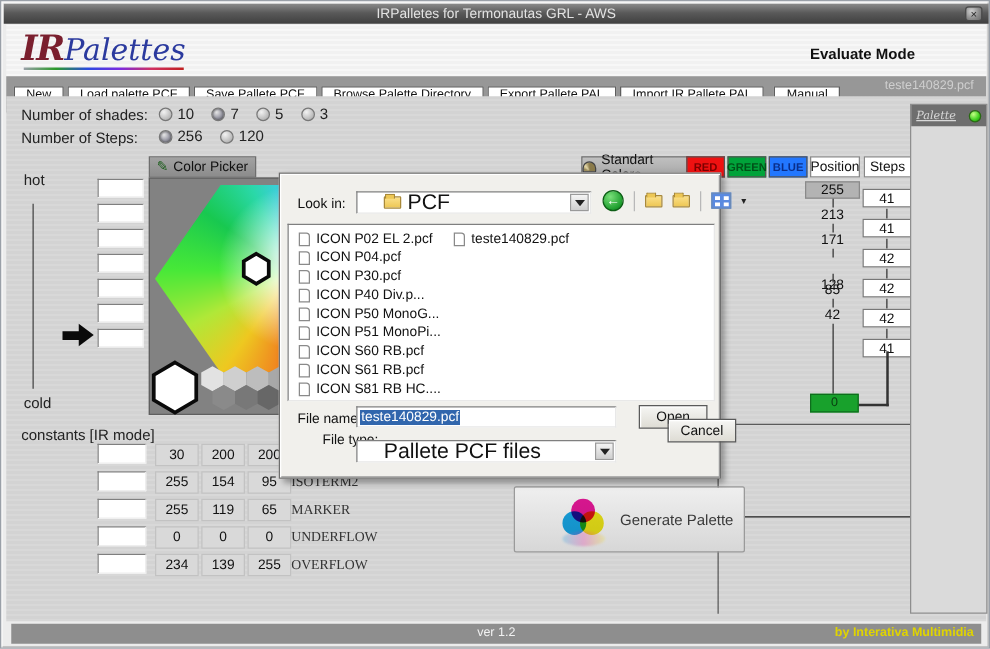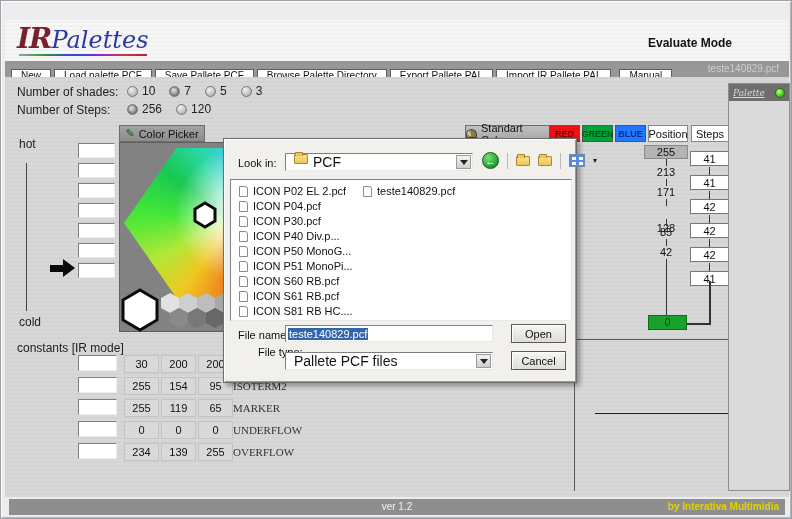--- a/index.html
+++ b/index.html
@@ -126,21 +126,21 @@
   .palette-title{font-size:9px;font-style:italic;text-decoration:underline;color:#d8d8d8;font-family:"DejaVu Serif",serif;}
   .status-dot{width:10px;height:10px;border-radius:50%;
     background:radial-gradient(circle at 35% 30%,#c4ff85,#3ecf1f 60%,#1e8a10);border:1px solid #2a6a14;}
 
   
   .dialog{position:absolute;left:218px;top:61px;width:354px;height:245px;background:#f1f0ec;z-index:10;
     border:1px solid #6e6e6e;
     box-shadow:inset 1px 1px 0 #ffffff,inset -1px -1px 0 #9a9a9a,3px 3px 5px rgba(0,0,0,.35);}
   .dlg-lbl{position:absolute;font-size:11px;color:#111;}
   .combo{position:absolute;height:18px;background:#fff;border:1px solid;border-color:#7f7f7f #e8e8e8 #e8e8e8 #7f7f7f;
-    display:flex;padding-left:8px;gap:5px;font-size:14px;color:#111;}
+    display:flex;align-items:center;padding-left:21px;gap:5px;font-size:17px;color:#111;}
   .combo .arrow-btn{position:absolute;right:1px;top:1px;width:15px;height:14px;background:linear-gradient(#f4f4f4,#cfcfcf);
     border:1px solid #9a9a9a;display:flex;align-items:center;justify-content:center;}
   .tri-down{width:0;height:0;border-left:4px solid transparent;border-right:4px solid transparent;border-top:5px solid #222;}
   .folder-icon{position:relative;width:14px;height:10px;background:linear-gradient(#fbe089,#edc755);border:1px solid #a8893a;border-radius:1px;}
   .folder-icon::before{content:"";position:absolute;left:0;top:-3px;width:6px;height:3px;background:#edc755;border:1px solid #a8893a;border-bottom:none;border-radius:1px 1px 0 0;}
   .dlg-tools{position:absolute;display:flex;align-items:center;gap:8px;}
   .back-icon{width:17px;height:17px;border-radius:50%;background:radial-gradient(circle at 35% 30%,#7ae07a,#1e9e2e 70%,#136e1e);
     color:#fff;font-size:11px;line-height:16px;text-align:center;border:1px solid #0e5e16;}
   .tool-sep{width:1px;height:16px;background:#b8b8b8;}
   .views-icon{width:16px;height:13px;border:1px solid #6a8ab8;
@@ -155,33 +155,37 @@
   .file-item{position:absolute;display:flex;align-items:center;gap:5px;font-size:11px;color:#111;white-space:nowrap;cursor:default;}
   .doc-icon{width:9px;height:11px;background:#fff;border:1px solid #8a8a8a;border-radius:0 3px 0 0;}
   .fname-input{position:absolute;left:61px;top:186px;width:208px;height:17px;background:#fff;
     border:1px solid;border-color:#7f7f7f #e8e8e8 #e8e8e8 #7f7f7f;font-size:11px;display:flex;align-items:center;padding-left:2px;}
   .fname-input span{background:#3166ad;color:#fff;padding:0 1px;}
   .ftype-combo{left:61px;top:213px;width:208px;}
   .dlg-btn{position:absolute;left:287px;width:55px;height:19px;background:linear-gradient(#f6f6f4,#dedcd4);
     border:1px solid #5a5a5a;box-shadow:inset 1px 1px 0 #fff;font-size:11px;color:#111;
     display:flex;align-items:center;justify-content:center;cursor:default;}
   .btn-open{top:185px;}
-  .btn-cancel{top:212px;}
+  .btn-cancel{top:196px;margin-left:23px;}
   .first-underline::first-letter{text-decoration:underline;}
 
   
   .statusbar{position:absolute;left:8px;top:498px;width:776px;height:16px;background:#8e8e8e;}
   .sb-ver{position:absolute;left:0;width:100%;text-align:center;font-size:10px;color:#f2f2f2;line-height:16px;}
   .sb-credit{position:absolute;right:6px;font-size:10px;font-weight:bold;color:#e0d400;line-height:16px;}
 </style>
 </head>
 <body>
 
 <div class="window">
 
+  <div class="titlebar">
+    <span>IRPalletes for Termonautas GRL - AWS</span>
+    <div class="close-btn">×</div>
+  </div>
 
   <div class="header">
     <div class="logo">
       <span class="logo-ir">IR</span><span class="logo-rest">Palettes</span>
     </div>
     <div class="logo-underline"></div>
     <div class="evaluate-mode">Evaluate Mode</div>
   </div>
 
   <div class="toolbar">
@@ -342,20 +346,29 @@
     <div class="steps-box" style="top:170px;">42</div>
     <div class="steps-tick" style="top:186px;"></div>
     <div class="steps-box" style="top:194px;">41</div>
     <div class="steps-drop"></div>
     <div class="steps-horiz"></div>
 
     <div class="zero-box">0</div>
     <div class="divider-h"></div>
     <div class="gen-line"></div>
 
+    <div class="gen-btn">
+      <div class="cmyk">
+        <i class="m"></i>
+          <i class="c"></i>
+          <i class="y"></i>
+          <div class="refl"></div>
+      </div>
+      <span class="gen-label">Generate Palette</span>
+    </div>
 
     <div class="palette-panel">
       <div class="palette-hdr">
         <span class="palette-title">Palette</span>
         <span class="status-dot"></span>
       </div>
     </div>
 
     <div class="dialog">
       <span class="dlg-lbl" style="left:14px;top:18px;">Look in:</span>

